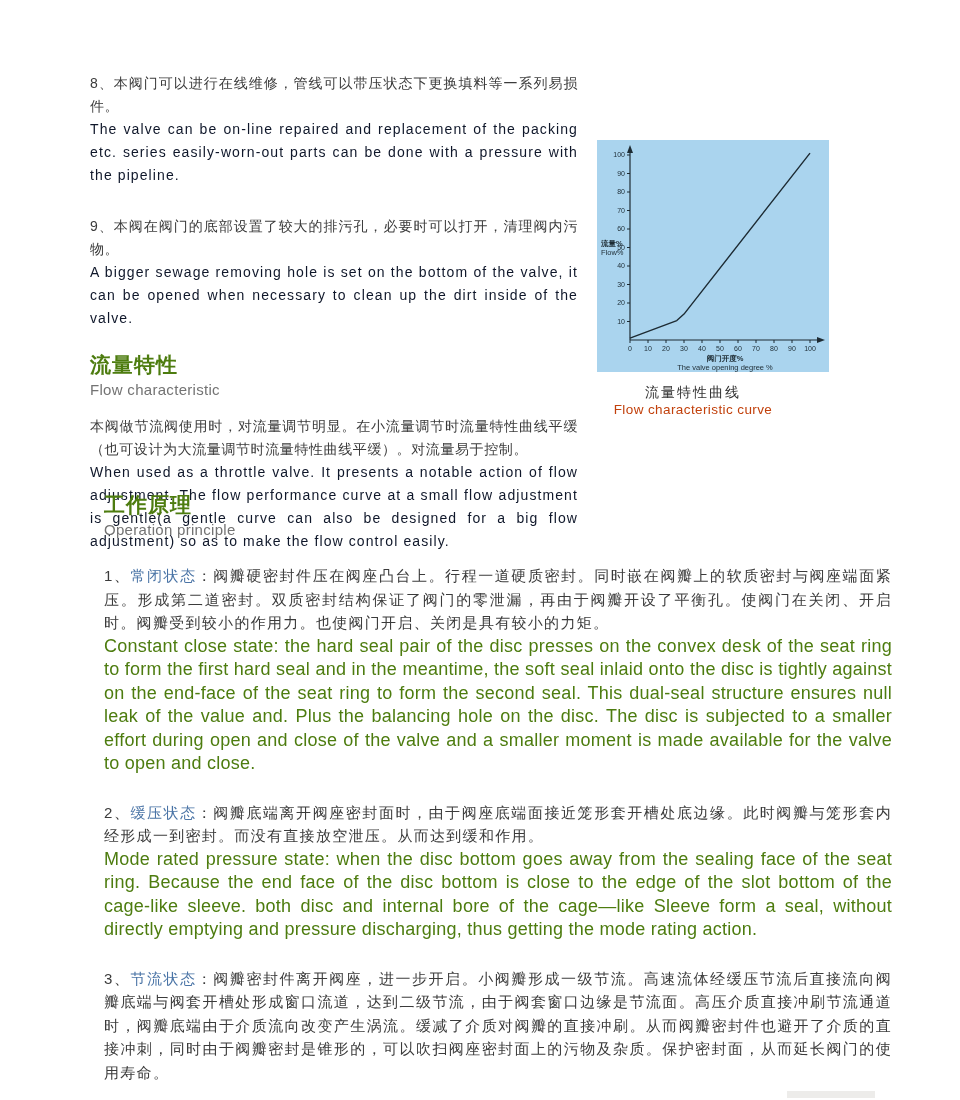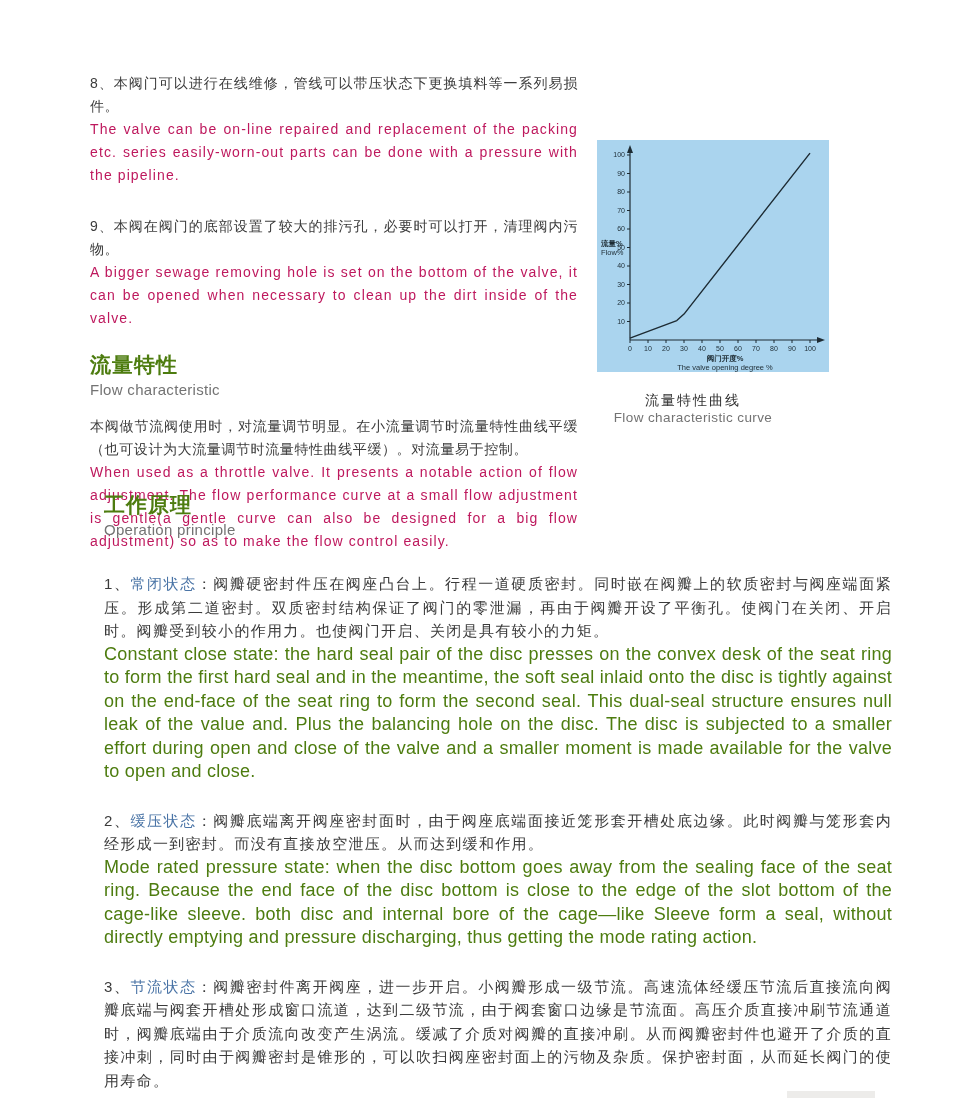--- a/index.html
+++ b/index.html
@@ -8,36 +8,36 @@
     width:960px;height:1100px;
     background:#ffffff;
     font-family:"Liberation Sans","DejaVu Sans",sans-serif;
     color:#3f3f3f;
     overflow:hidden;
   }
   
   .col-left{position:absolute;left:90px;top:30px;width:488px;margin-top:42px;}
   .para{margin:0;}
   .zh{font-size:14px;line-height:23px;letter-spacing:0.6px;text-align:justify;margin:0;color:#3b3b3b;}
-  .en{font-size:14px;line-height:23px;letter-spacing:1.1px;text-align:justify;margin:0;color:#be185d;}
+  .en{font-size:14px;line-height:23px;letter-spacing:1.1px;text-align:justify;margin:0;color:#0f172a;}
   .gap28{margin-top:28px;}
   .sec-title{margin:22px 0 0 0;font-size:21px;font-weight:bold;color:#4d7c0f;letter-spacing:1px;line-height:26px;}
   .sec-sub{margin:2px 0 0 0;font-size:15px;color:#737373;line-height:20px;letter-spacing:0.3px;}
   .flow-body{margin-top:15px;}
 
   
   .chart-block{position:absolute;left:597px;top:140px;width:192px;}
   .chart-panel{width:232px;height:232px;display:block;}
-  .chart-caption{margin-top:20px;text-align:center;}
+  .chart-caption{margin-top:12px;text-align:center;}
   .chart-caption .cap-zh{font-size:14px;color:#333;letter-spacing:2px;line-height:17px;}
-  .chart-caption .cap-en{font-size:13.5px;color:#737373;letter-spacing:0.4px;line-height:18px;}
+  .chart-caption .cap-en{font-size:13.5px;color:#c2410c;letter-spacing:0.4px;line-height:18px;}
 
   
   .full-section{position:absolute;left:104px;top:492px;width:788px;}
-  .op-items{margin-top:32px;}
+  .op-items{margin-top:24px;}
   .op-item{margin:0 0 25px 0;}
   .op-zh{font-size:15px;line-height:23.5px;letter-spacing:1.3px;text-align:justify;margin:0;color:#3b3b3b;}
   .op-en{font-size:18px;line-height:23.5px;letter-spacing:0.25px;text-align:justify;margin:0;color:#4d7c0f;}
   .term-blue{color:#4a74a6;}
 
   
   .corner-bar{position:absolute;left:787px;top:1091px;width:88px;height:7px;background:#edecea;}
 </style>
 </head>
 <body>

